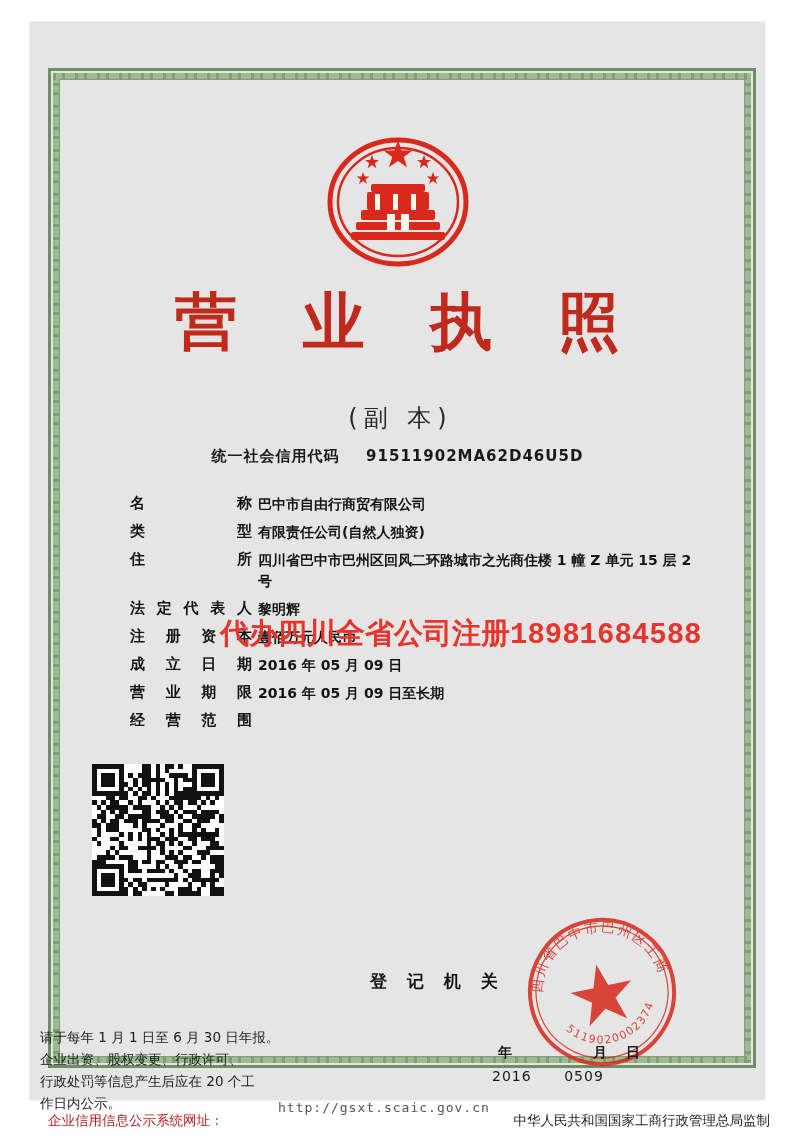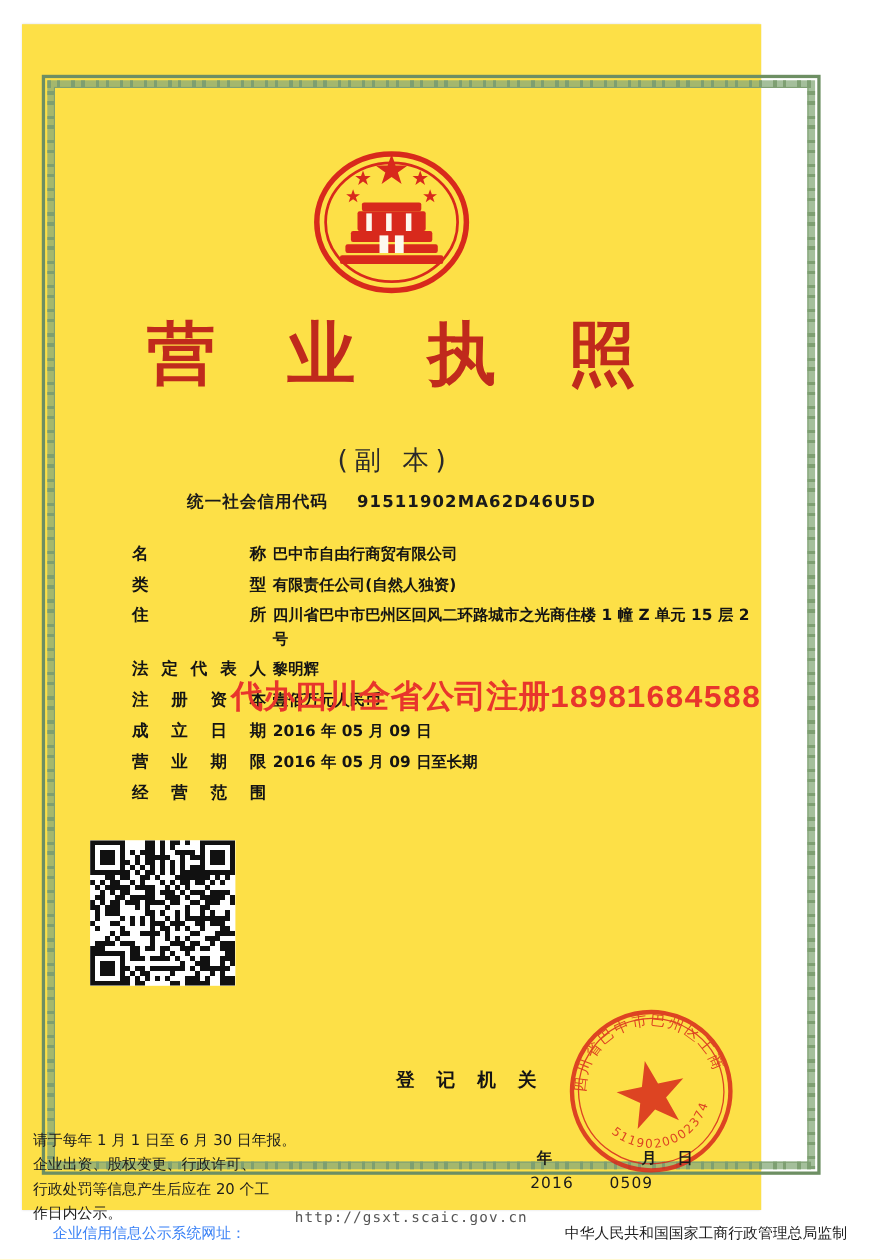--- a/index.html
+++ b/index.html
@@ -11,25 +11,25 @@
     width: 800px;
     height: 1145px;
     position: relative;
     font-family: "Liberation Sans", sans-serif;
     overflow: hidden;
   }
 
   
   .cert {
     position: absolute;
-    left: 20px;
+    left: 30px;
     top: 22px;
-    width: 672px;
+    width: 735px;
     height: 1078px;
-    background: #fde047;
+    background: #e5e5e5;
     box-shadow: 0 0 2px rgba(0,0,0,0.15);
   }
 
   
   .border-outer {
     position: absolute;
     left: 18px;
     top: 46px;
     width: 708px;
     height: 1000px;
@@ -259,21 +259,21 @@
     font-size: 13px;
     color: #555;
     letter-spacing: 1px;
   }
   .footer-left {
     position: absolute;
     left: 48px;
     top: 1112px;
     font-family: "DejaVu Sans", sans-serif;
     font-size: 13.5px;
-    color: #3b82f6;
+    color: #b91c1c;
   }
   .footer-right {
     position: absolute;
     right: 30px;
     top: 1112px;
     font-family: "DejaVu Sans", sans-serif;
     font-size: 13.5px;
     color: #1d1d1d;
   }
 </style>

